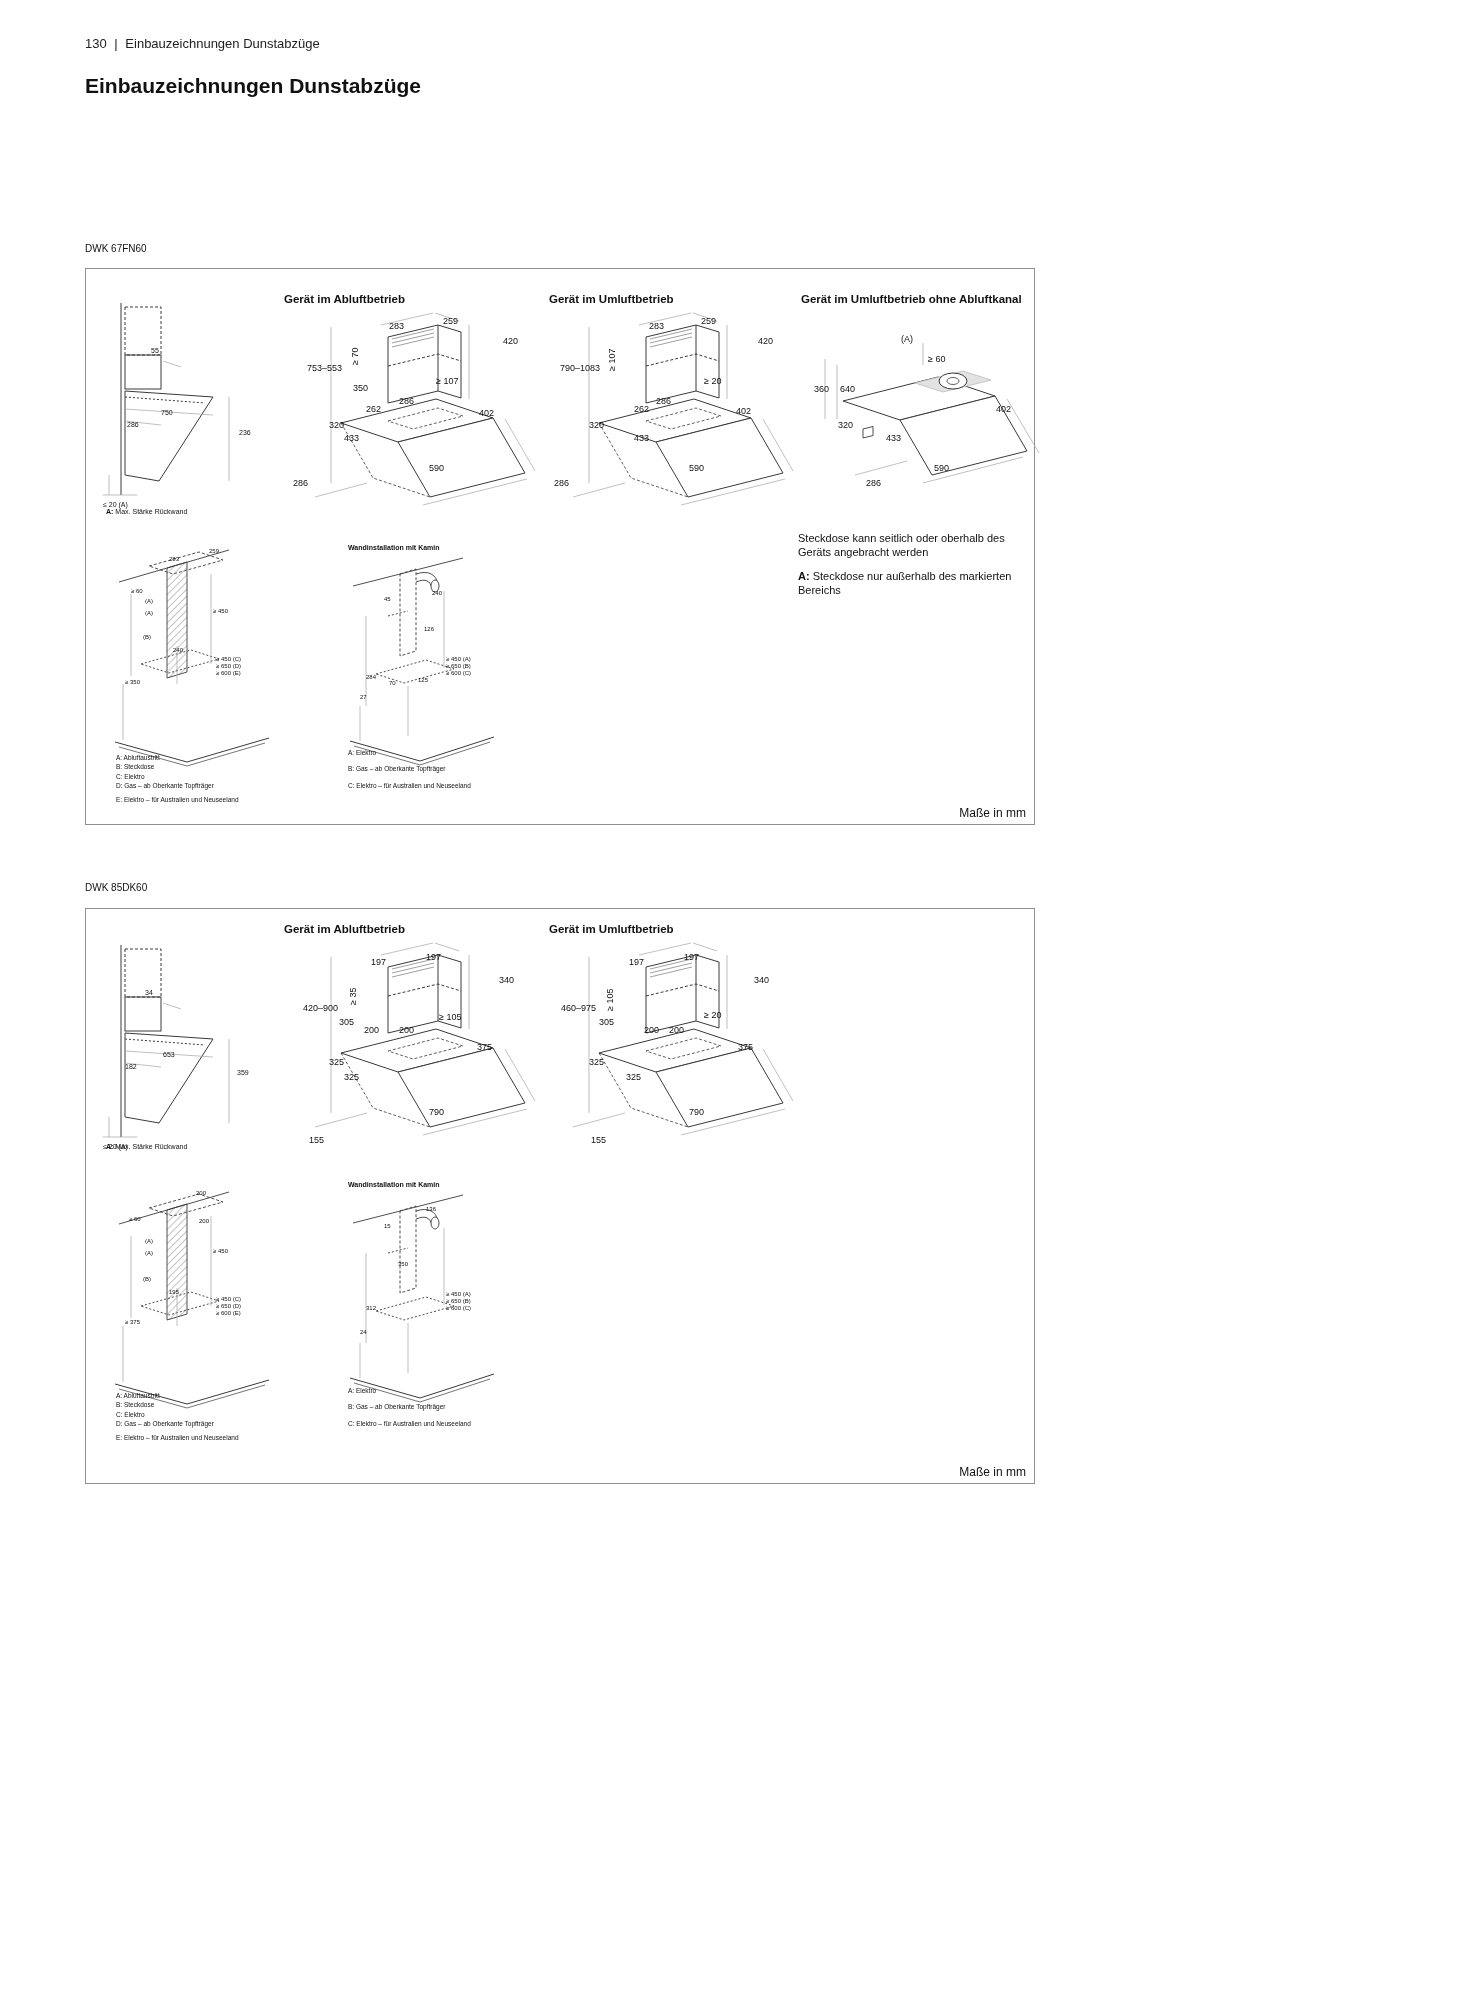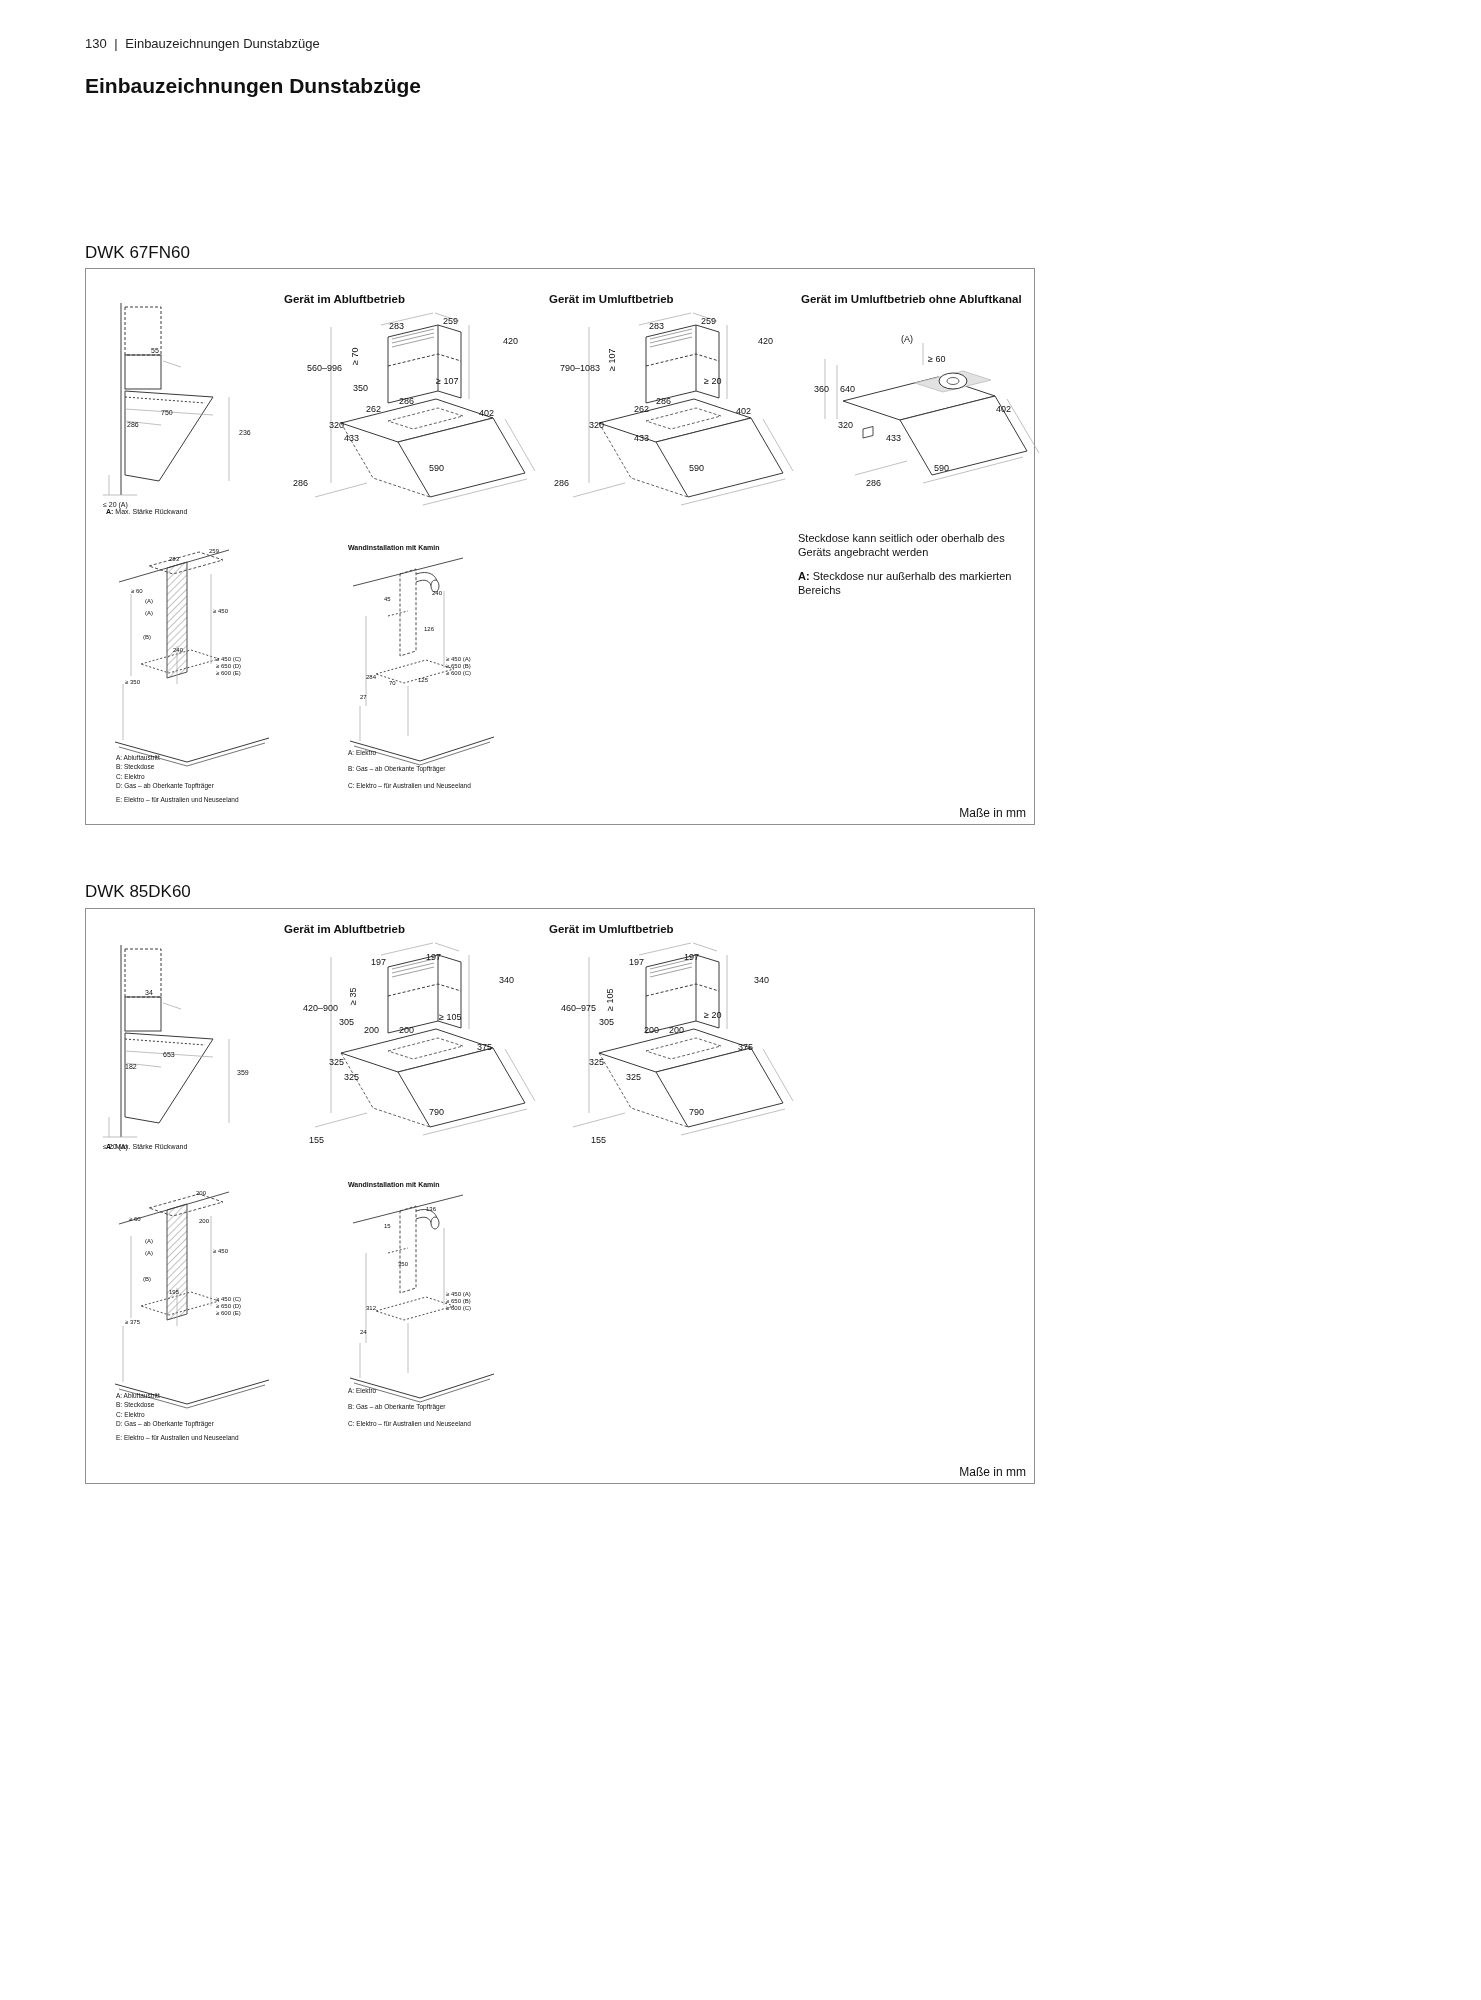--- a/index.html
+++ b/index.html
@@ -4,21 +4,21 @@
 <style>
   html,body{margin:0;padding:0;background:#fff;}
   .page{position:relative;width:1481px;height:2000px;background:#fff;
         font-family:"Liberation Sans",sans-serif;color:#1a1a1a;overflow:hidden;}
   .abs{position:absolute;}
   .runhead{position:absolute;left:85px;top:36px;font-size:13px;color:#222;}
   .runhead b{font-weight:normal;}
   .pagetitle{position:absolute;left:85px;top:74px;font-size:21px;font-weight:bold;color:#111;}
   .band{position:absolute;left:85px;top:150px;width:950px;height:38px;background:#6f6f6f;
         color:#fff;font-weight:bold;font-size:14.5px;display:flex;align-items:center;padding-left:12px;box-sizing:border-box;}
-  .model-head{position:absolute;left:85px;font-size:17px;color:#111;}
+  .model-head{position:absolute;left:85px;font-size:10px;color:#111;}
   .box{position:absolute;left:85px;width:950px;border:1px solid #8f8f8f;background:#fff;box-sizing:border-box;}
   .diag{position:absolute;}
   .diag-title{position:absolute;font-weight:bold;font-size:11.5px;color:#111;white-space:nowrap;}
   .diag-title.tiny{font-size:7px;}
   .dim{position:absolute;font-size:9px;color:#111;white-space:nowrap;line-height:1;}
   .dim.sm{font-size:7px;}
   .dim.xs{font-size:6px;}
   .dim.rot{transform:rotate(-90deg);transform-origin:left top;}
   .legend{position:absolute;font-size:6.5px;line-height:1.45;color:#111;}
   .legend .gap{margin-top:4px;}
@@ -177,21 +177,21 @@
 
     <div class="diag" style="left:195px;top:24px;width:265px;height:220px">
       <div class="diag-title" style="left:3px;top:0">Gerät im Abluftbetrieb</div>
       <svg class="abs" style="left:12px;top:16px" width="245" height="198">
           <use href="#hood-iso"></use>
         </svg>
       <span class="dim" style="left:108px;top:29px">283</span>
       <span class="dim" style="left:162px;top:24px">259</span>
       <span class="dim" style="left:222px;top:44px">420</span>
       <span class="dim rot" style="left:70px;top:72px">≥ 70</span>
-      <span class="dim" style="left:26px;top:71px">560–996</span>
+      <span class="dim" style="left:26px;top:71px">753–553</span>
       <span class="dim" style="left:72px;top:91px">350</span>
       <span class="dim" style="left:155px;top:84px">≥ 107</span>
       <span class="dim" style="left:118px;top:104px">286</span>
       <span class="dim" style="left:85px;top:112px">262</span>
       <span class="dim" style="left:198px;top:116px">402</span>
       <span class="dim" style="left:48px;top:128px">320</span>
       <span class="dim" style="left:63px;top:141px">433</span>
       <span class="dim" style="left:148px;top:171px">590</span>
       <span class="dim" style="left:12px;top:186px">286</span>
     </div>

